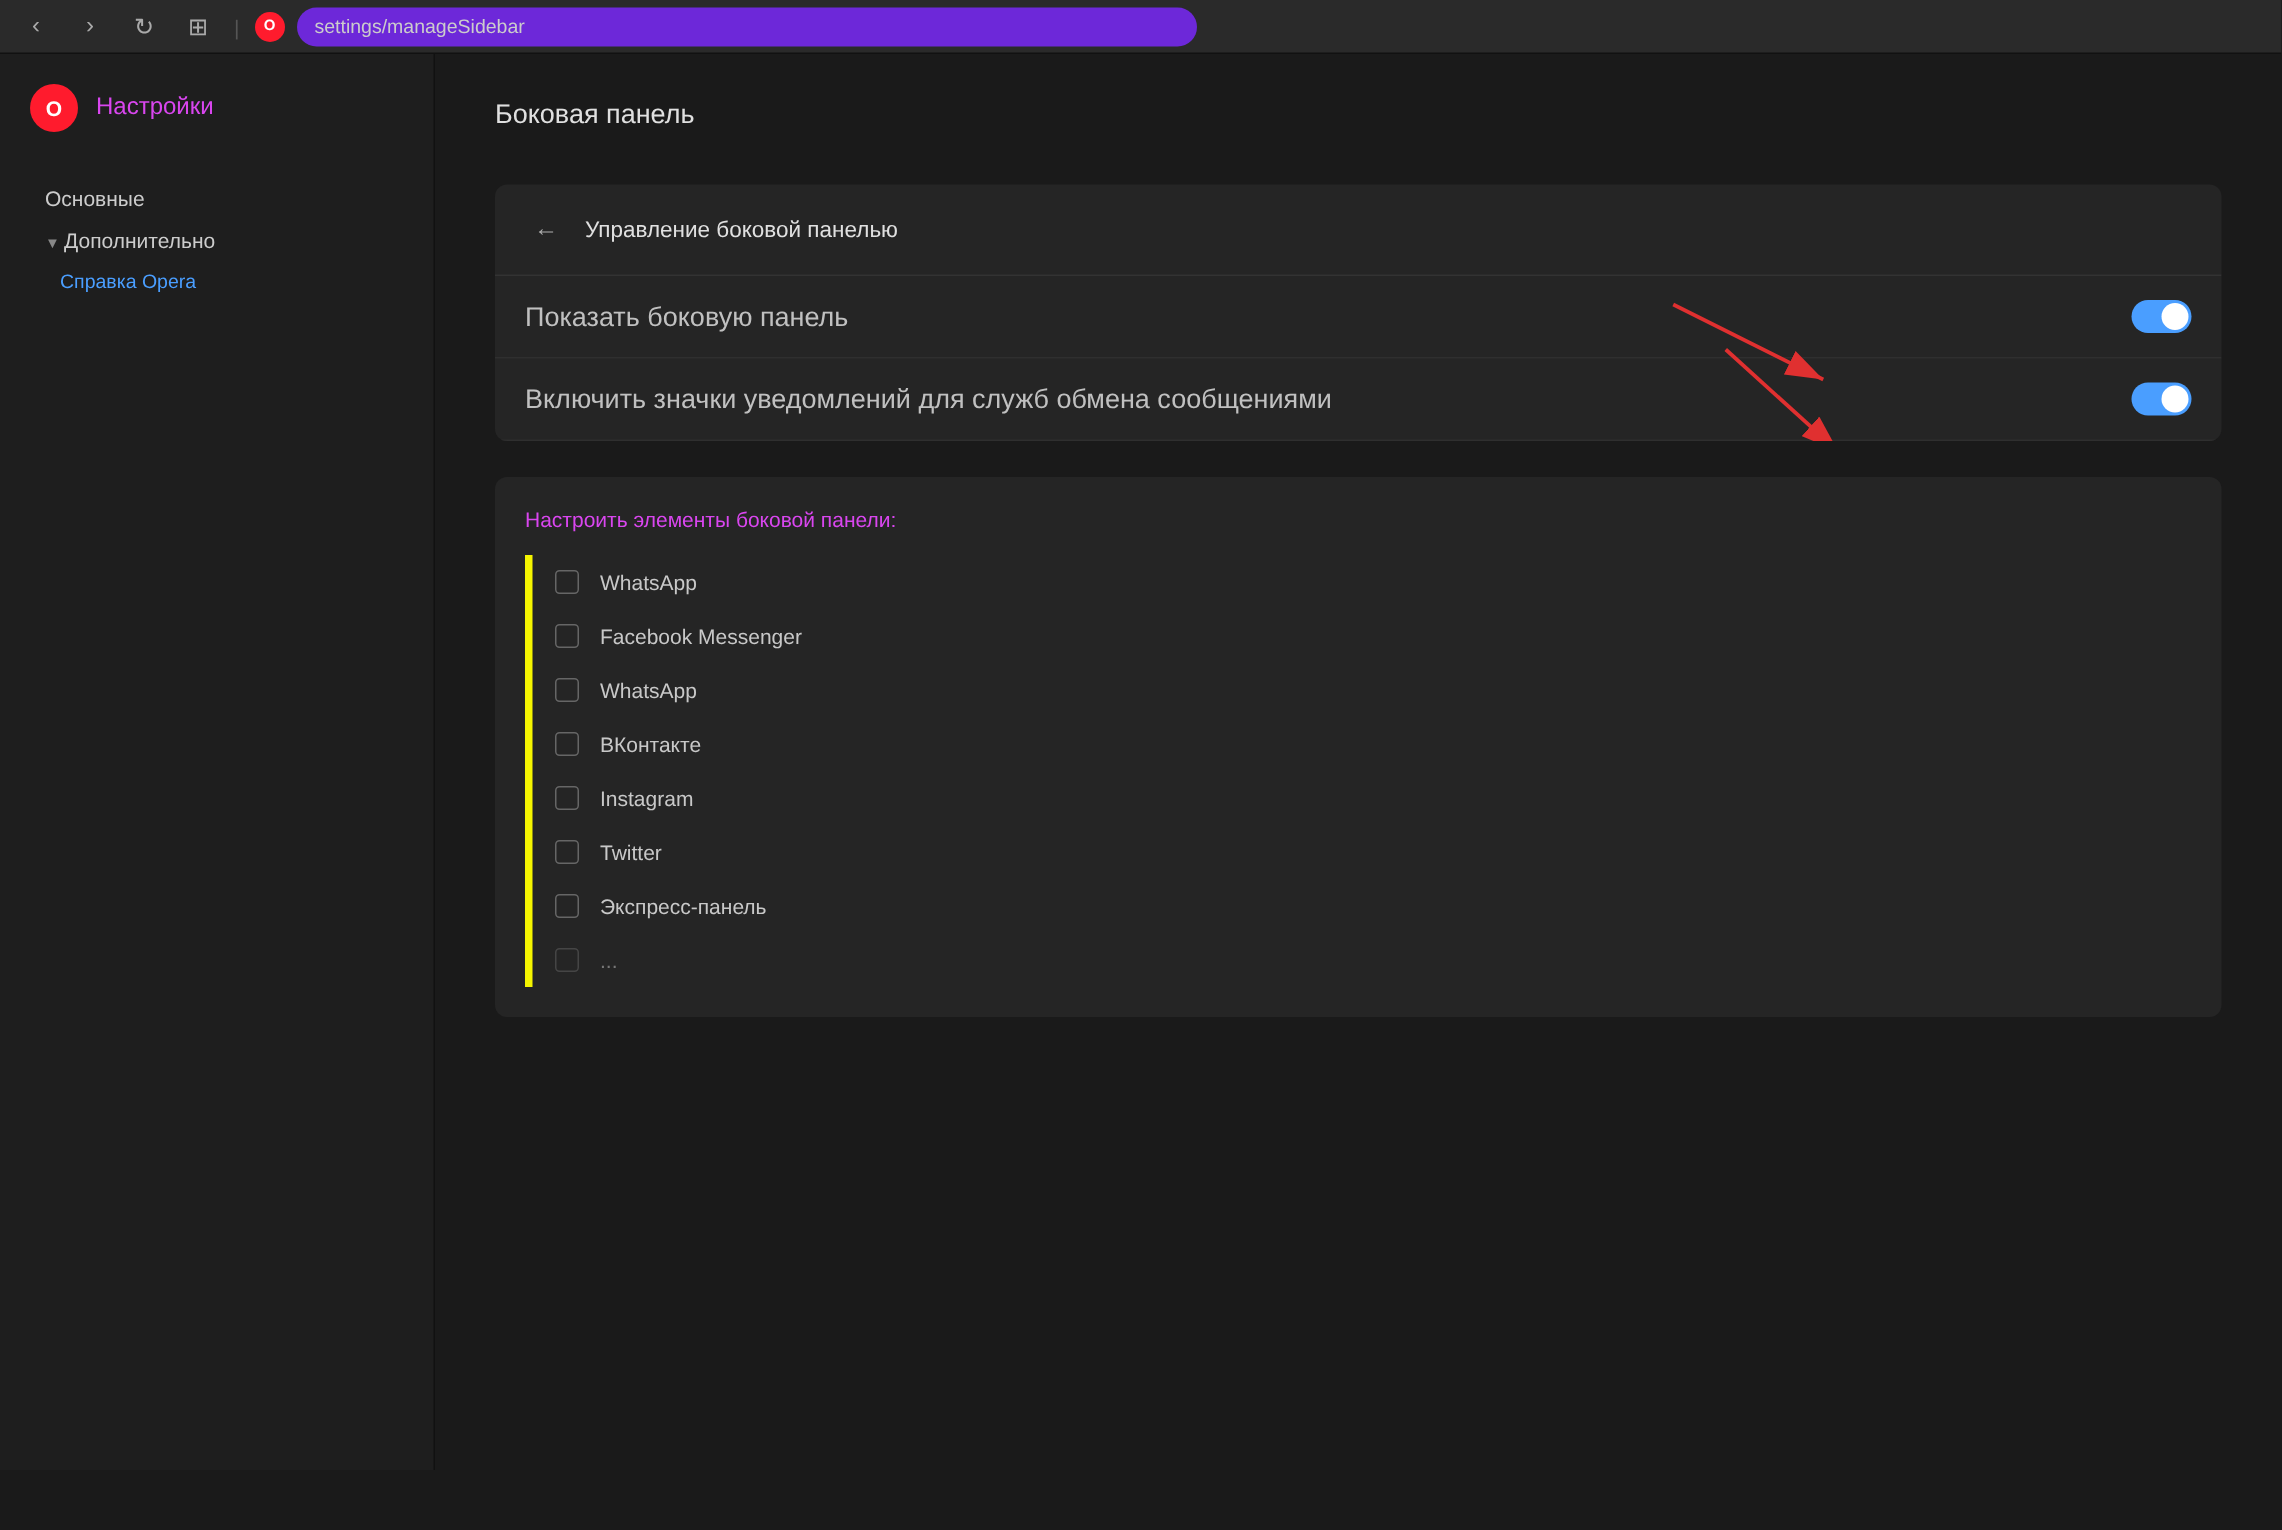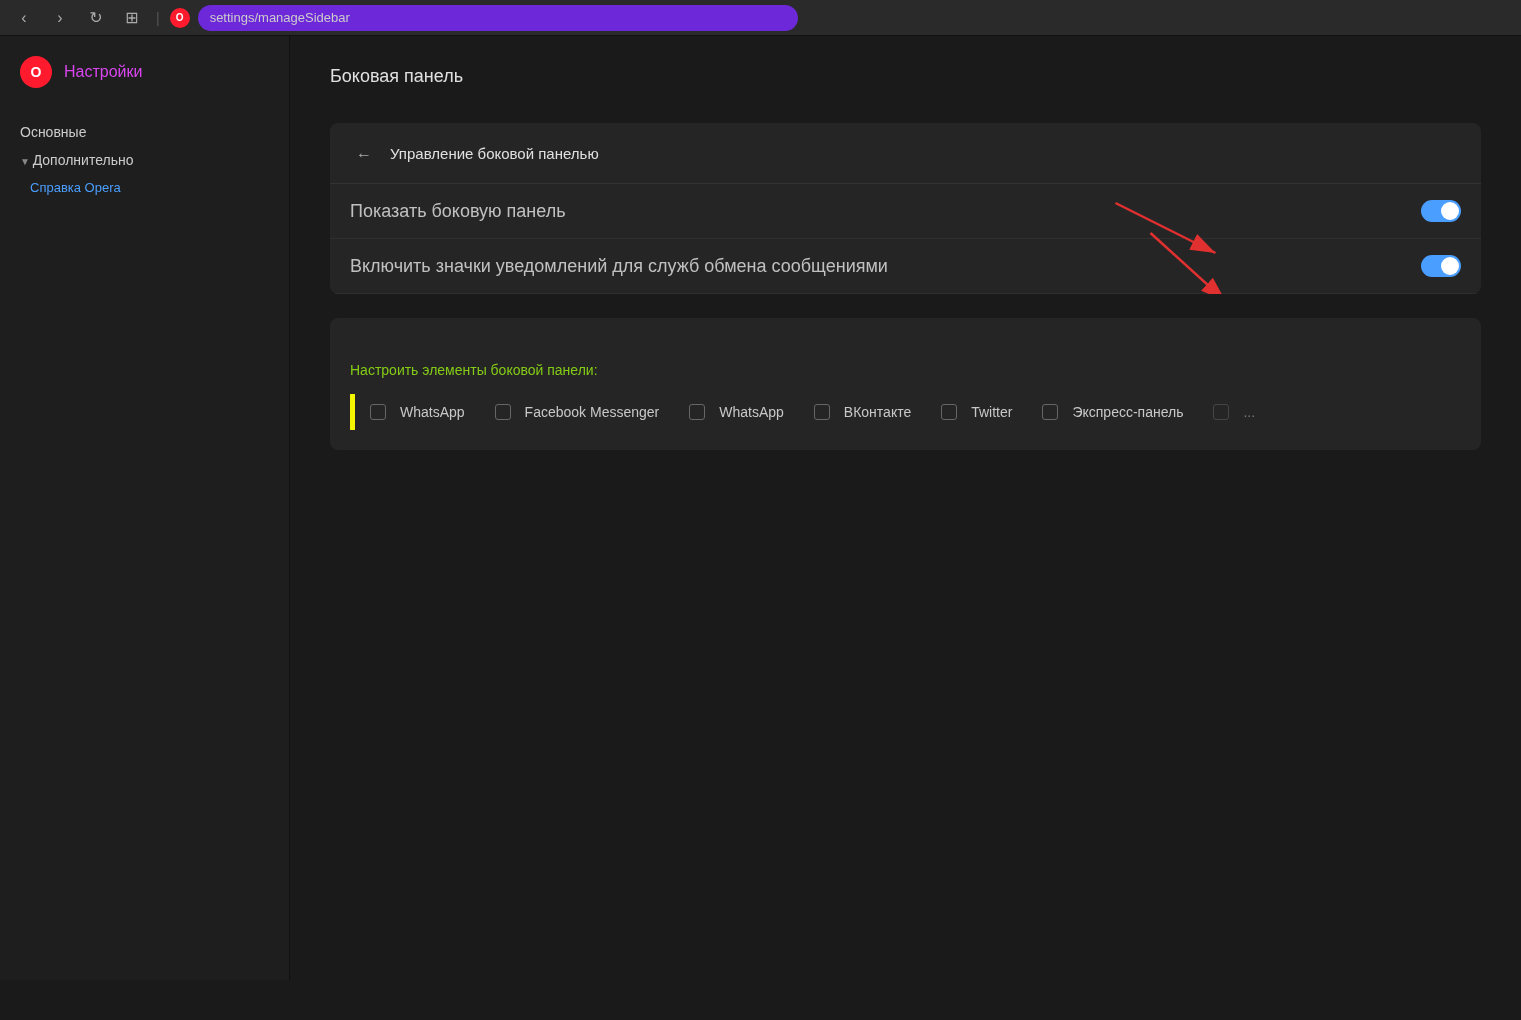--- a/index.html
+++ b/index.html
@@ -85,20 +85,21 @@
       font-weight: bold;
       flex-shrink: 0;
     }
     .sidebar-title {
       font-size: 16px;
       color: #d946ef;
       font-weight: 400;
     }
     .sidebar-nav {
       padding: 10px 0;
+      margin-left: 10px;
     }
     .sidebar-section {
       padding: 6px 20px;
       color: #ccc;
       font-size: 14px;
       cursor: default;
     }
     .sidebar-section.expanded::before {
       content: '▼ ';
       font-size: 10px;
@@ -205,28 +206,27 @@
     .toggle-thumb.on {
       left: 20px;
     }
 
     
     .items-section {
       padding: 20px;
     }
     .items-section-title {
       font-size: 14px;
-      color: #84cc16;
+      color: #d946ef;
       margin-bottom: 16px;
       font-weight: 400;
-      margin-top: 24px;
     }
     .items-list {
       display: flex;
-      flex-direction: row;
+      flex-direction: column;
       gap: 0;
       position: relative;
     }
 
     .sidebar-item-row {
       display: flex;
       align-items: center;
       padding: 10px 10px 10px 20px;
       gap: 14px;
       position: relative;
@@ -352,20 +352,24 @@
           <div class="sidebar-item-row">
             <input type="checkbox" class="item-checkbox" style="">
             <span class="item-name">WhatsApp</span>
           </div>
 
           <div class="sidebar-item-row">
             <input type="checkbox" class="item-checkbox" style="">
             <span class="item-name">ВКонтакте</span>
           </div>
 
+          <div class="sidebar-item-row">
+            <input type="checkbox" class="item-checkbox" style="">
+            <span class="item-name">Instagram</span>
+          </div>
 
           <div class="sidebar-item-row">
             <input type="checkbox" class="item-checkbox" style="">
             <span class="item-name">Twitter</span>
           </div>
 
           <div class="sidebar-item-row">
             <input type="checkbox" class="item-checkbox" style="">
             <span class="item-name">Экспресс-панель</span>
           </div>

